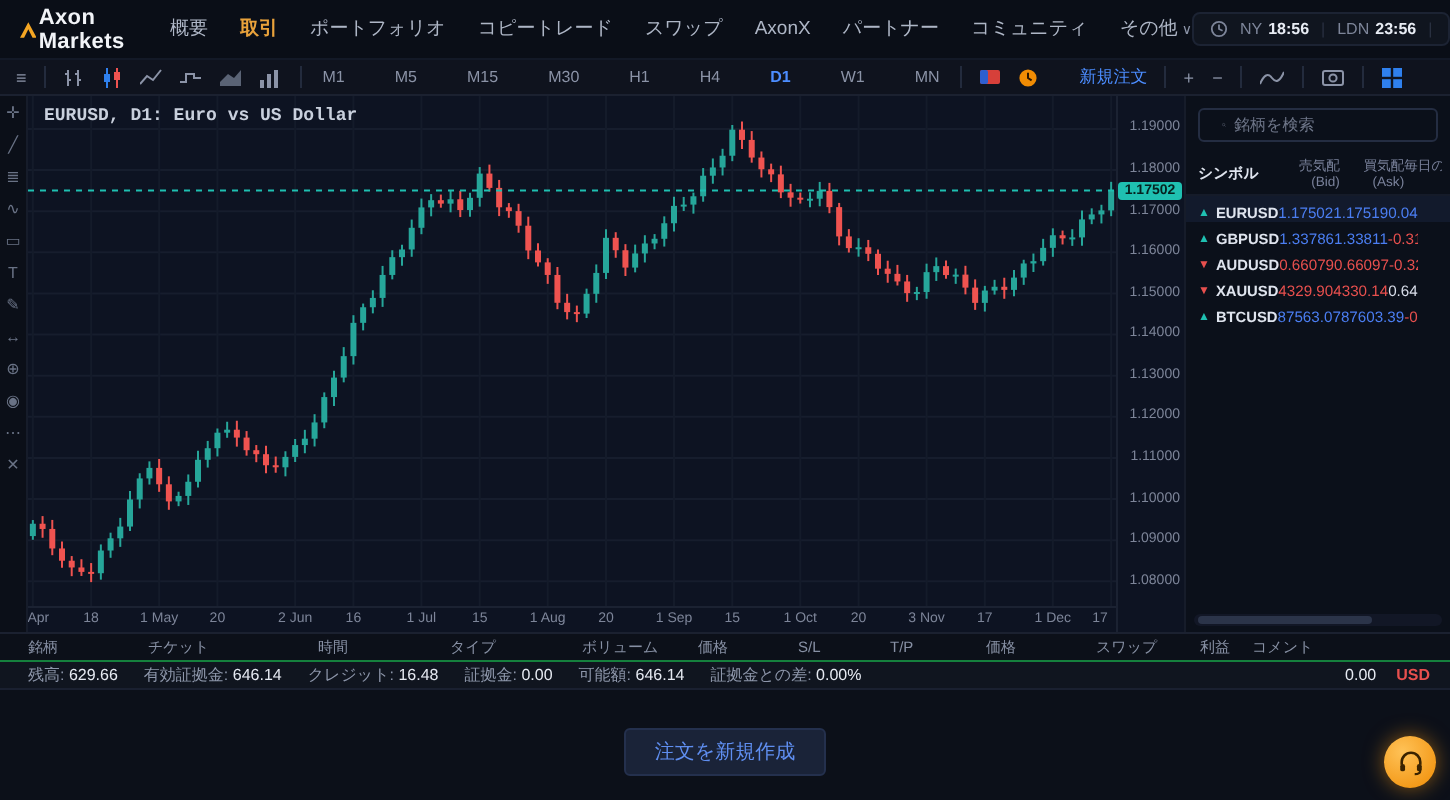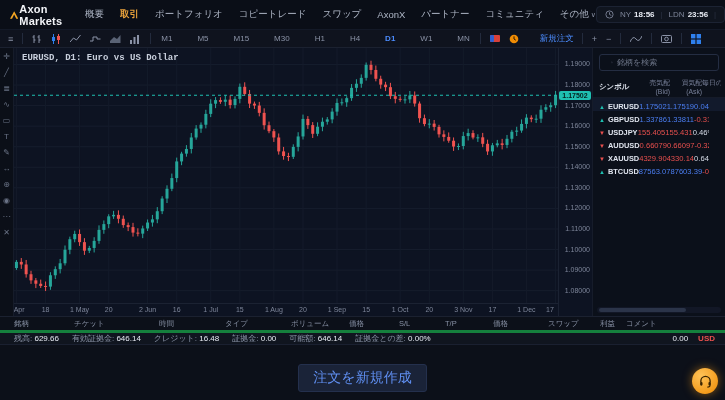--- a/index.html
+++ b/index.html
@@ -59,28 +59,28 @@
   .tone-light { color:#d8dde9; }
   .arr-up { color:#1fc0b1; }
   .arr-down { color:#e8504e; }
   .hscroll { position:absolute; bottom:3px; left:4px; right:4px; height:6px; background:#121726; border-radius:3px; }
   .hscroll-thumb { position:absolute; left:2px; top:1px; width:70%; height:4px; background:#2b3449; border-radius:2px; cursor:pointer; }
 
   
   .bottom-panel { position:absolute; left:0; right:0; top:316px; height:84px; background:#0c1019; border-top:1px solid #1b2130; z-index:4; }
   .pos-headers { display:flex; height:13px; align-items:center; font-size:7.5px; color:#8790a4; padding:0 8px 0 14px; }
   .pos-headers span { display:block; }
-  .account-row { display:flex; align-items:center; gap:13px; font-size:8px; color:#8d96aa; padding:0 10px 0 14px; height:15px; background:#10151f; border-top:3px solid #15803d; border-bottom:1px solid #1a2030; }
+  .account-row { display:flex; align-items:center; gap:13px; font-size:8px; color:#8d96aa; padding:0 10px 0 14px; height:15px; background:#10151f; border-top:1px solid #15803d; border-bottom:1px solid #1a2030; }
   .acct-item b { color:#e6eaf2; font-weight:normal; }
   .acct-total { margin-left:auto; display:flex; gap:10px; }
   .acct-total .p { color:#e6eaf2; }
   .acct-total .cur { color:#e8504e; font-weight:bold; }
   .empty-area { text-align:center; padding-top:11px; }
   .empty-msg { font-size:9px; color:#b9c0d0; }
-  .empty-btn { display:inline-block; margin-top:8px; padding:4px 14px; background:#1a2338; color:#5f8ef0; border:1px solid #24304d; border-radius:3px; font-size:14px; cursor:pointer; }
+  .empty-btn { display:inline-block; margin-top:8px; padding:4px 14px; background:#1a2338; color:#5f8ef0; border:1px solid #24304d; border-radius:3px; font-size:10px; cursor:pointer; }
 
   .support-btn { position:absolute; right:7px; bottom:6px; width:26px; height:26px; border-radius:50%; background:radial-gradient(circle at 35% 30%, #ffc257, #ef8c04); box-shadow:0 0 10px rgba(240,150,20,.55); display:flex; align-items:center; justify-content:center; cursor:pointer; z-index:9; }
 </style>
 </head>
 <body>
 
 <div class="topnav">
   <div class="brand">
     <svg width="13" height="12" viewBox="0 0 13 12">
         <path d="M6.5 0 L13 12 H9.8 L6.5 5.4 L3.2 12 H0 Z" fill="#f5a623"></path>
@@ -552,29 +552,20 @@
           <span class="arr arr-up">▲</span>
           <span>GBPUSD</span>
         </span>
         <span class="c-bid tone-blue">1.33786</span>
         <span class="c-ask tone-blue">1.33811</span>
         <span class="c-chg tone-red">-0.31%</span>
       </div>
       <div class="wl-row">
         <span class="c-sym">
           <span class="arr arr-down">▼</span>
-          <span>USDJPY</span>
-        </span>
-        <span class="c-bid tone-red">155.405</span>
-        <span class="c-ask tone-red">155.431</span>
-        <span class="c-chg tone-light">0.46%</span>
-      </div>
-      <div class="wl-row">
-        <span class="c-sym">
-          <span class="arr arr-down">▼</span>
           <span>AUDUSD</span>
         </span>
         <span class="c-bid tone-red">0.66079</span>
         <span class="c-ask tone-red">0.66097</span>
         <span class="c-chg tone-red">-0.32%</span>
       </div>
       <div class="wl-row">
         <span class="c-sym">
           <span class="arr arr-down">▼</span>
           <span>XAUUSD</span>

